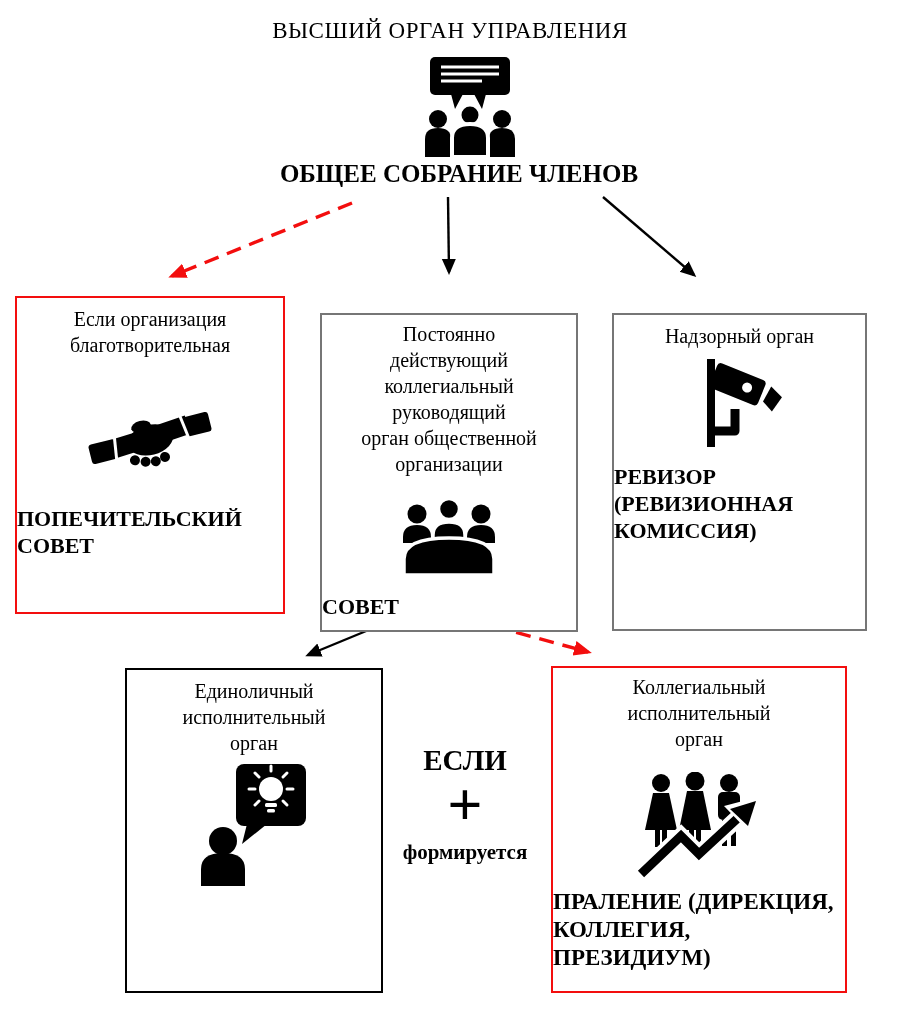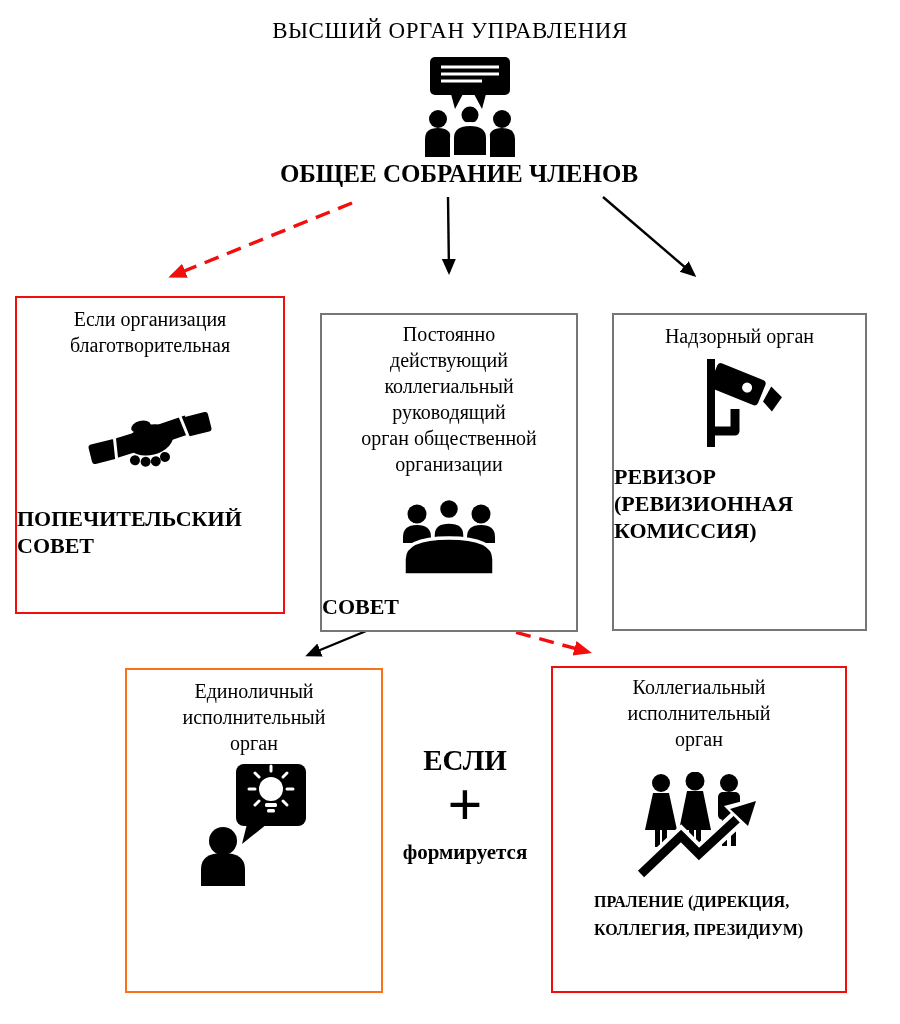--- a/index.html
+++ b/index.html
@@ -4,21 +4,21 @@
 <style>
   html,body{margin:0;padding:0;background:#fff;}
   body{width:900px;height:1024px;font-family:"Liberation Serif","DejaVu Serif",serif;color:#000;}
   .stage{position:relative;width:900px;height:1002px;background:#fff;overflow:hidden;}
   .abs{position:absolute;}
   .title{left:0;top:18px;width:900px;font-size:23px;letter-spacing:.5px;text-align:center;}
   .top-label{left:0;top:160px;width:900px;padding-left:18px;box-sizing:border-box;font-size:25px;font-weight:bold;text-align:center;}
   .box{box-sizing:border-box;background:#fff;}
   .box.red{border:2px solid #f30e0e;}
   .box.gray{border:2px solid #767676;margin-top:16px;}
-  .box.dark{border:2px solid #f97316;}
+  .box.dark{border:2px solid #000000;}
   .caption{position:absolute;left:0;width:100%;font-size:20px;line-height:26px;text-align:center;white-space:pre-line;}
   .blabel{position:absolute;left:0;width:100%;font-weight:bold;white-space:pre-line;}
   .icon{position:absolute;}
   svg{display:block;}
   .fill{fill:#000;}
   .note-if{left:400px;top:744px;width:130px;font-size:29px;font-weight:bold;text-align:center;}
   .note-plus{left:430px;top:772px;width:70px;font-size:62px;line-height:64px;font-weight:bold;text-align:center;}
   .note-forms{left:385px;top:840px;width:160px;font-size:21px;font-weight:bold;text-align:center;}
   #arrows{position:absolute;left:0;top:0;}
 </style>
@@ -175,17 +175,17 @@
         <circle class="fill" cx="100" cy="11" r="9"></circle>
         <rect class="fill" x="89" y="20" width="22" height="28" rx="5"></rect>
         <rect class="fill" x="93" y="48" width="5" height="26"></rect>
         <rect class="fill" x="102" y="48" width="5" height="26"></rect>
         <polyline points="12,102 52,64 70,82 110,45" fill="none" stroke="#fff" stroke-width="17"></polyline>
         <polyline points="12,102 52,64 70,82 110,45" fill="none" stroke="#000" stroke-width="9"></polyline>
         <polygon points="133,24 120,60 95,34" fill="#fff"></polygon>
         <polygon points="127,29 119,54 101,37" fill="#000"></polygon>
       </svg>
     </div>
-    <div class="blabel" style="top:220px;font-size:16px;line-height:28px;padding-left:41px;">ПРАЛЕНИЕ (ДИРЕКЦИЯ,
+    <div class="blabel" style="top:220px;font-size:23px;line-height:28px;">ПРАЛЕНИЕ (ДИРЕКЦИЯ,
 КОЛЛЕГИЯ, ПРЕЗИДИУМ)</div>
   </div>
 
 </div>
 
 </body></html>

